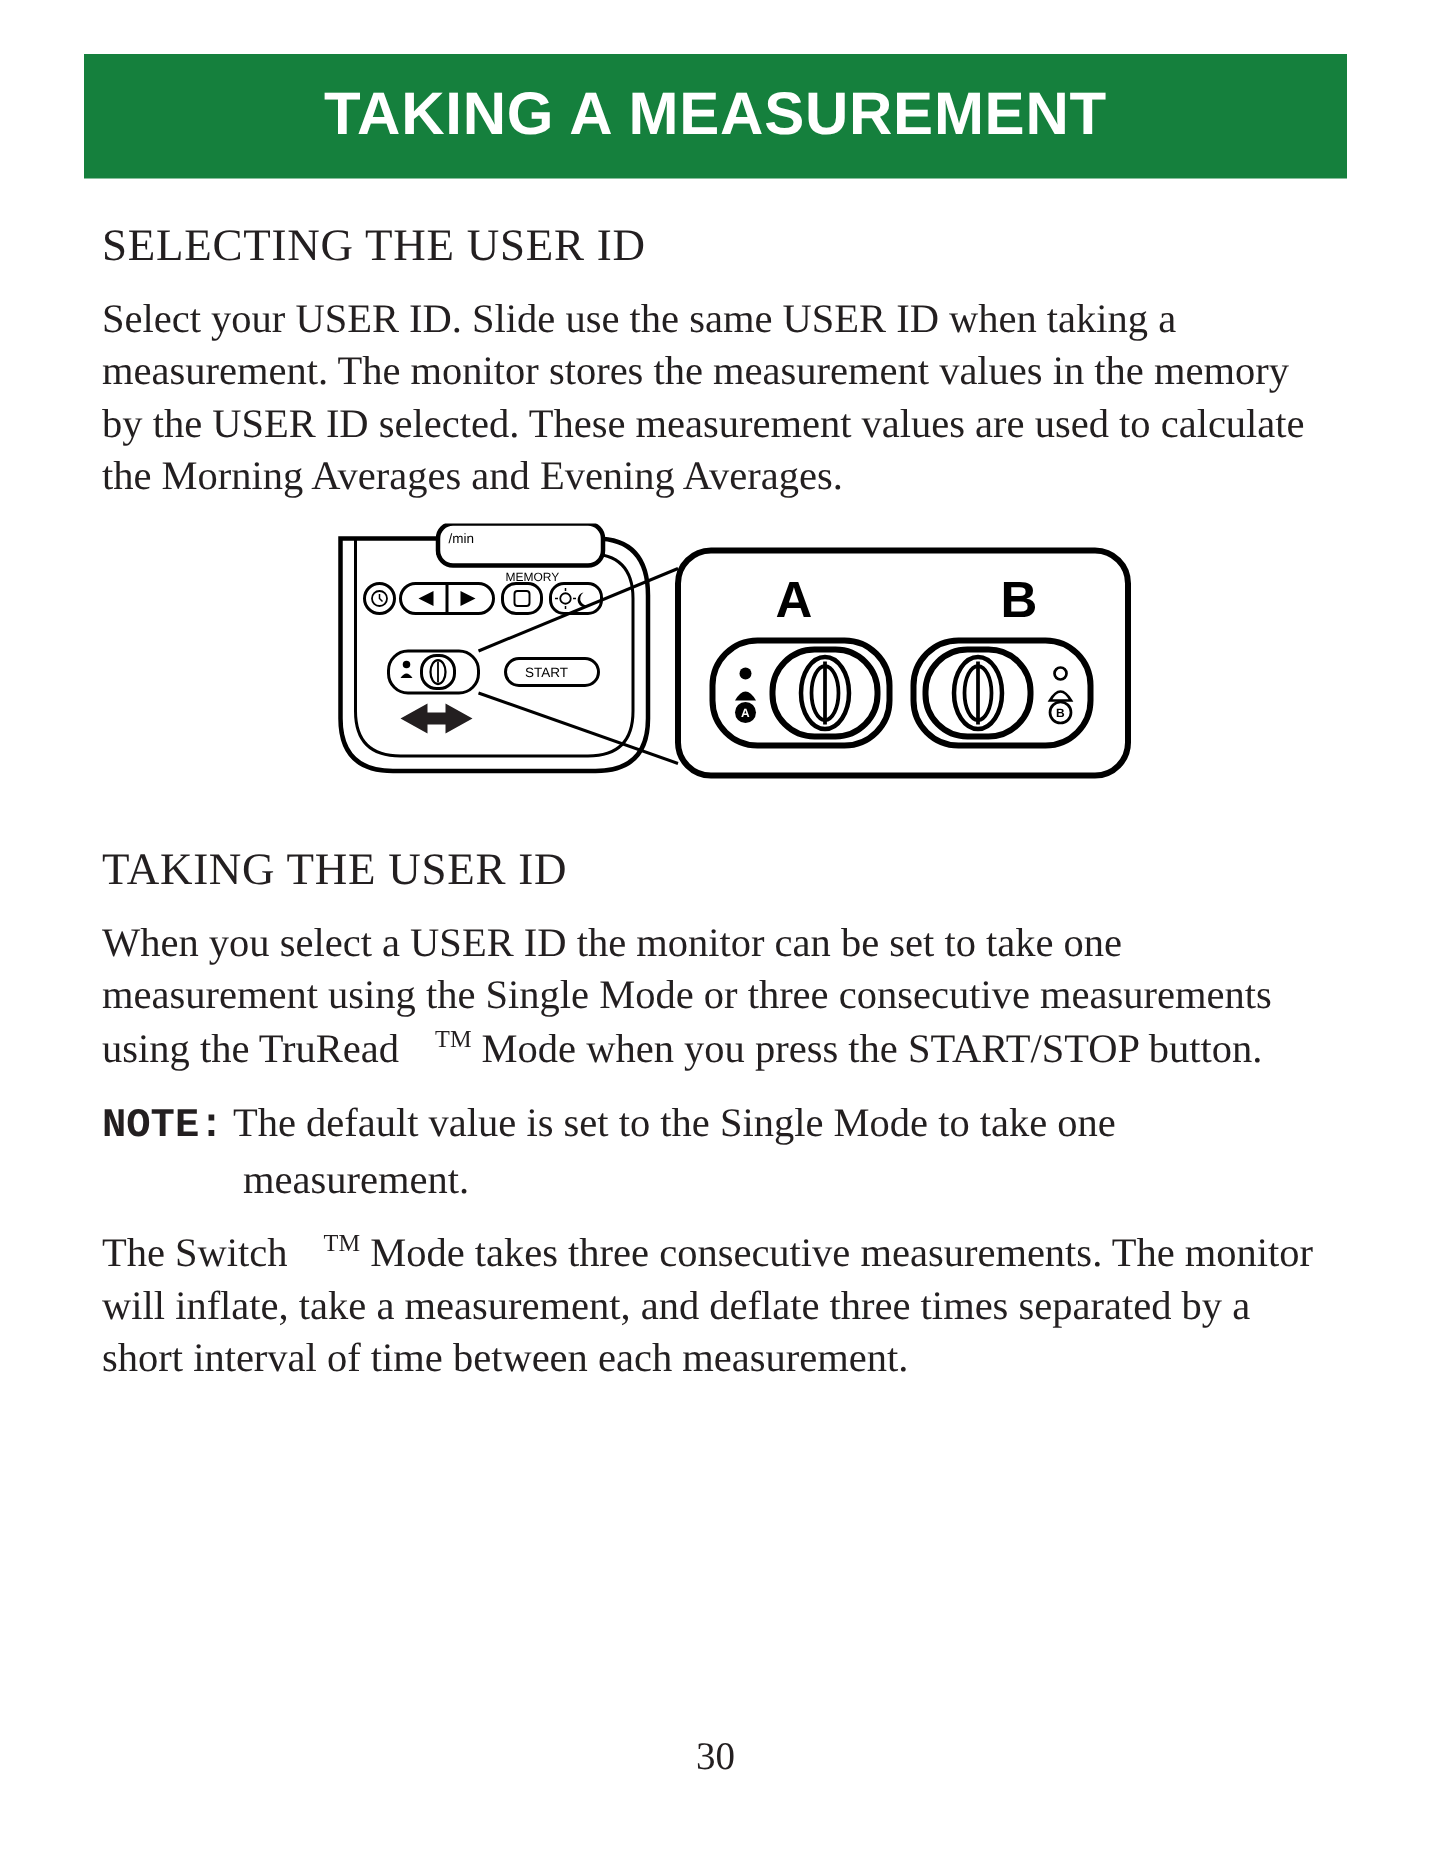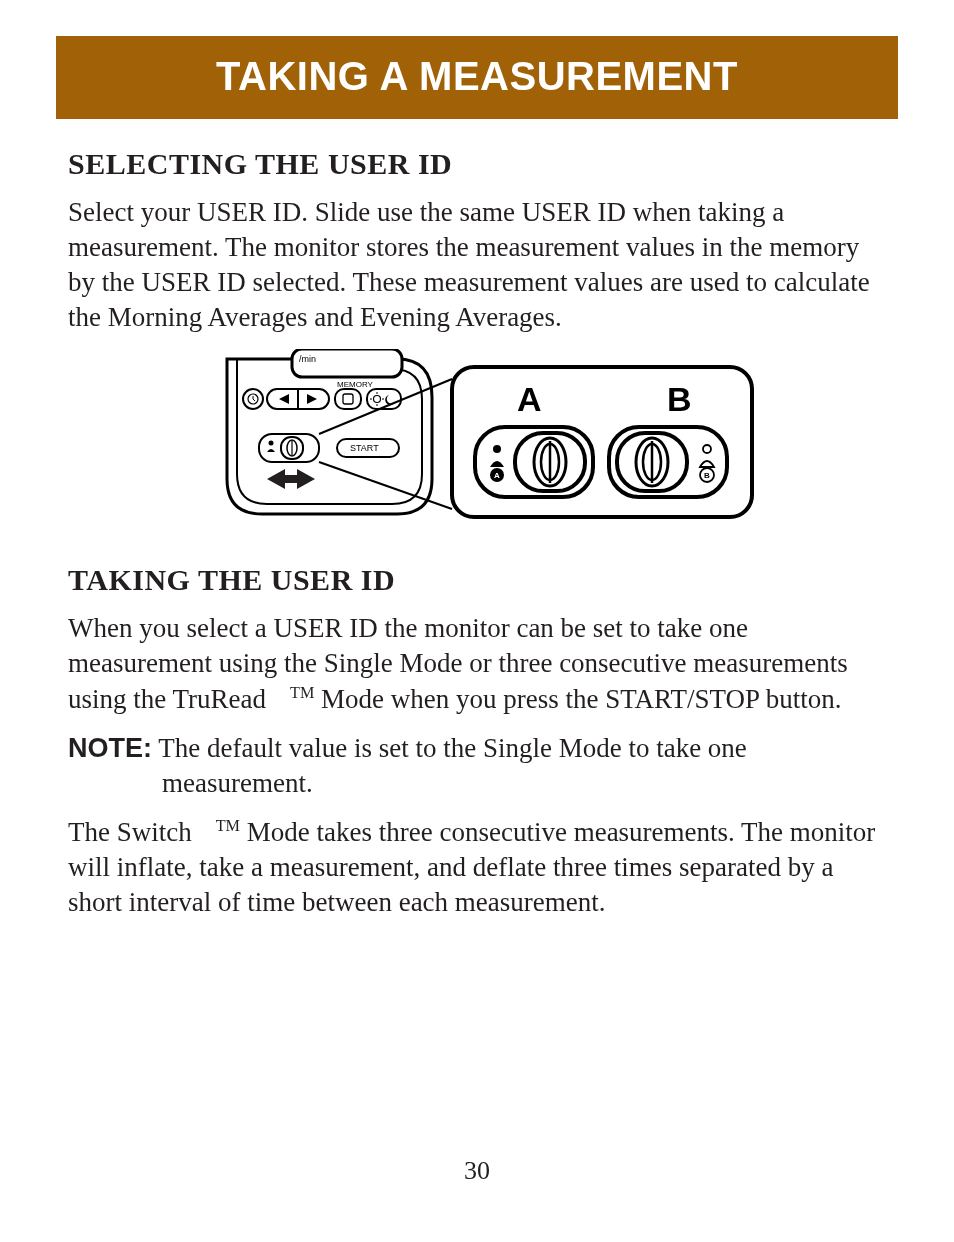--- a/index.html
+++ b/index.html
@@ -1,23 +1,23 @@
 <!DOCTYPE html>
 <html><head>
 <meta charset="utf-8">
 <style>
   * { margin: 0; padding: 0; box-sizing: border-box; }
   html, body { width: 954px; height: 1242px; background: #fff; font-family: "Times New Roman", Times, serif; color: #231f20; }
   .page { width: 954px; height: 1242px; position: relative; padding: 36px 56px 0 56px; }
-  .title-bar { background: #a16207; color: #fff; text-align: center; font-family: Arial, Helvetica, sans-serif; font-weight: 800; font-size: 40px; letter-spacing: 0.5px; padding: 18px 0 20px 0; margin-bottom: 28px; }
+  .title-bar { background: #15803d; color: #fff; text-align: center; font-family: Arial, Helvetica, sans-serif; font-weight: 800; font-size: 40px; letter-spacing: 0.5px; padding: 18px 0 20px 0; margin-bottom: 28px; }
   .content { padding: 0 12px; }
-  .subhead { font-weight: 700; font-size: 30px; letter-spacing: 0.5px; margin-bottom: 14px; margin-top: 6px; }
+  .subhead { font-weight: 400; font-size: 30px; letter-spacing: 0.5px; margin-bottom: 14px; margin-top: 6px; }
   .para { font-size: 27px; line-height: 1.3; margin-bottom: 14px; }
   .note-row { font-size: 27px; line-height: 1.3; margin-bottom: 14px; }
-  .note-label { font-family: Liberation Sans, sans-serif; font-weight: 800; }
+  .note-label { font-family: Liberation Mono, monospace; font-weight: 800; }
   .note-indent { padding-left: 94px; display: block; }
   .page-num { position: absolute; bottom: 56px; left: 0; width: 100%; text-align: center; font-size: 26px; }
   .diagram-wrap { width: 100%; display: flex; justify-content: center; margin: 8px 0 24px 0; }
   .diagram { width: 560px; height: 190px; }
   .tm { font-size: 0.6em; vertical-align: super; padding-left: 24px; }
 </style>
 </head>
 <body>
 
 <div class="page">

